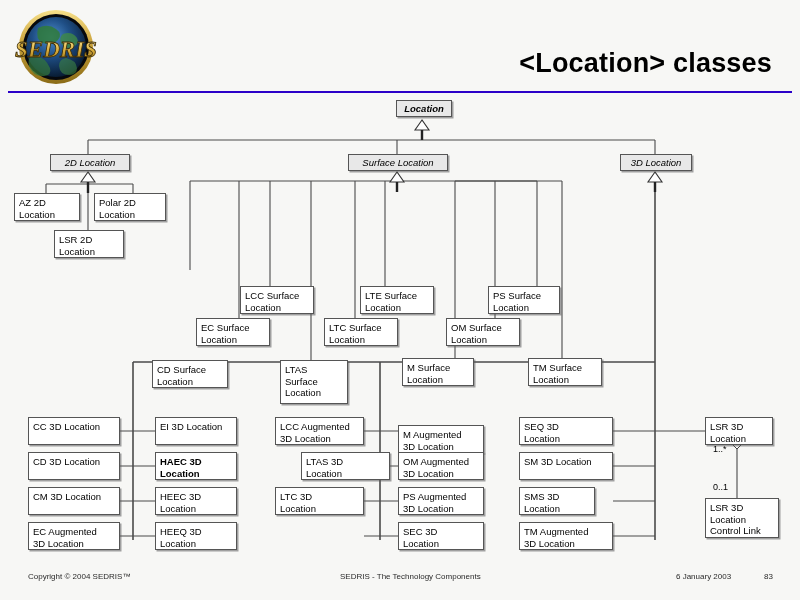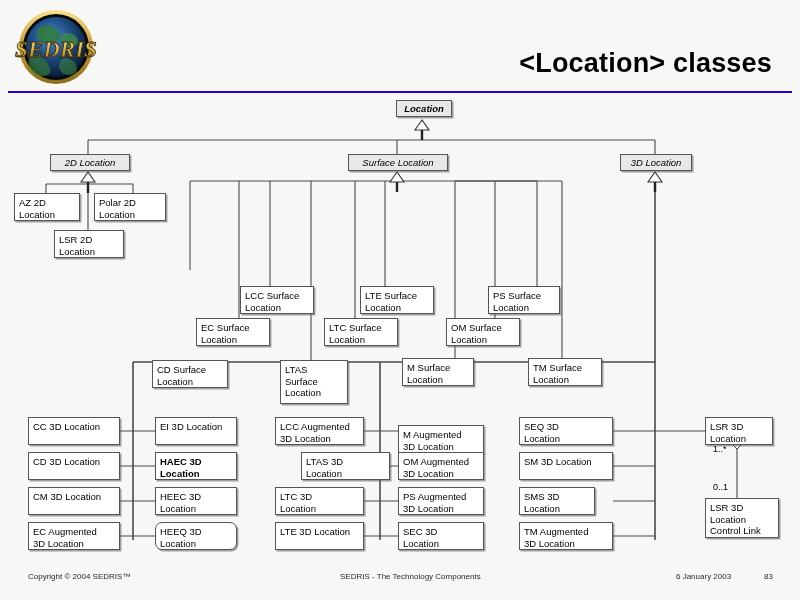--- a/index.html
+++ b/index.html
@@ -234,30 +234,29 @@
   <div class="node" style="left:28px; top:360px; width:92px; height:28px;">CD 3D Location</div>
   <div class="node" style="left:28px; top:395px; width:92px; height:28px;">CM 3D Location</div>
   <div class="node" style="left:28px; top:430px; width:92px; height:28px;">EC Augmented
 3D Location</div>
 
   <div class="node" style="left:155px; top:325px; width:82px; height:28px;">EI 3D Location</div>
   <div class="node" style="left:155px; top:360px; width:82px; height:28px;font-weight:bold;">HAEC 3D
 Location</div>
   <div class="node" style="left:155px; top:395px; width:82px; height:28px;">HEEC 3D
 Location</div>
-  <div class="node" style="left:155px; top:430px; width:82px; height:28px;border-radius:7px;">HEEQ 3D
+  <div class="node" style="left:155px; top:430px; width:82px; height:28px;">HEEQ 3D
 Location</div>
 
   <div class="node" style="left:275px; top:325px; width:89px; height:28px;">LCC Augmented
 3D Location</div>
   <div class="node" style="left:275px; top:360px; width:89px; height:28px;margin-left:26px;">LTAS 3D
 Location</div>
   <div class="node" style="left:275px; top:395px; width:89px; height:28px;">LTC 3D
 Location</div>
-  <div class="node" style="left:275px; top:430px; width:89px; height:28px;">LTE 3D Location</div>
 
   <div class="node" style="left:398px; top:325px; width:86px; height:28px;margin-top:8px;">M Augmented
 3D Location</div>
   <div class="node" style="left:398px; top:360px; width:86px; height:28px;">OM Augmented
 3D Location</div>
   <div class="node" style="left:398px; top:395px; width:86px; height:28px;">PS Augmented
 3D Location</div>
   <div class="node" style="left:398px; top:430px; width:86px; height:28px;">SEC 3D
 Location</div>
 

